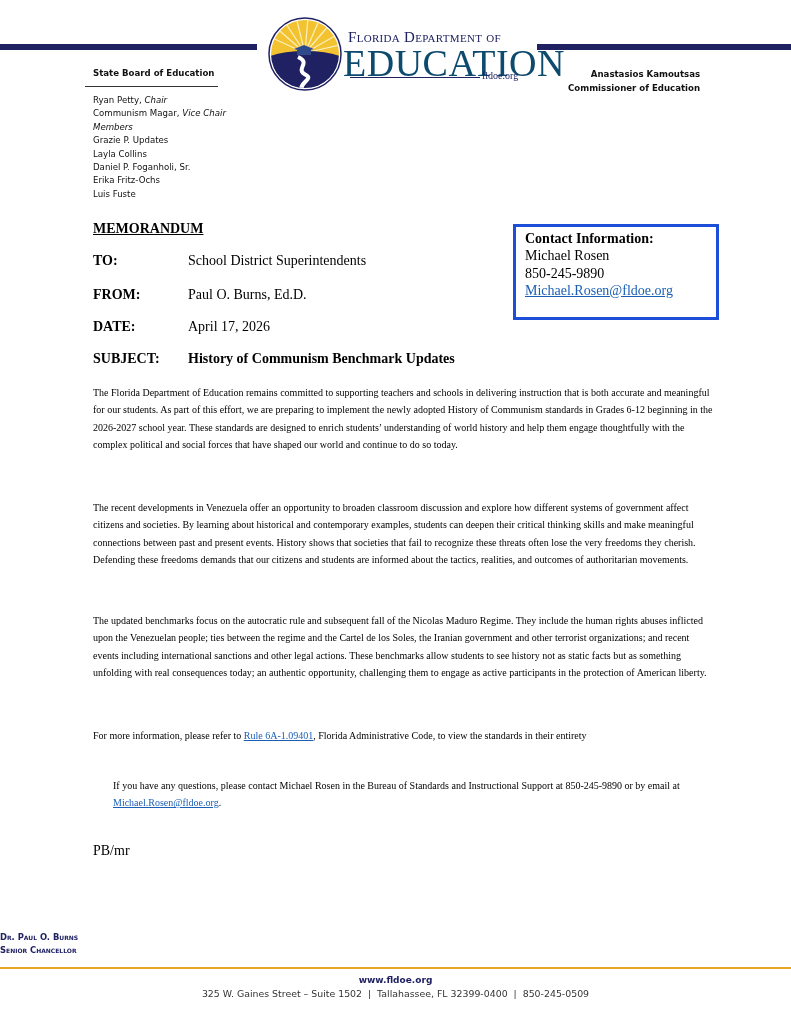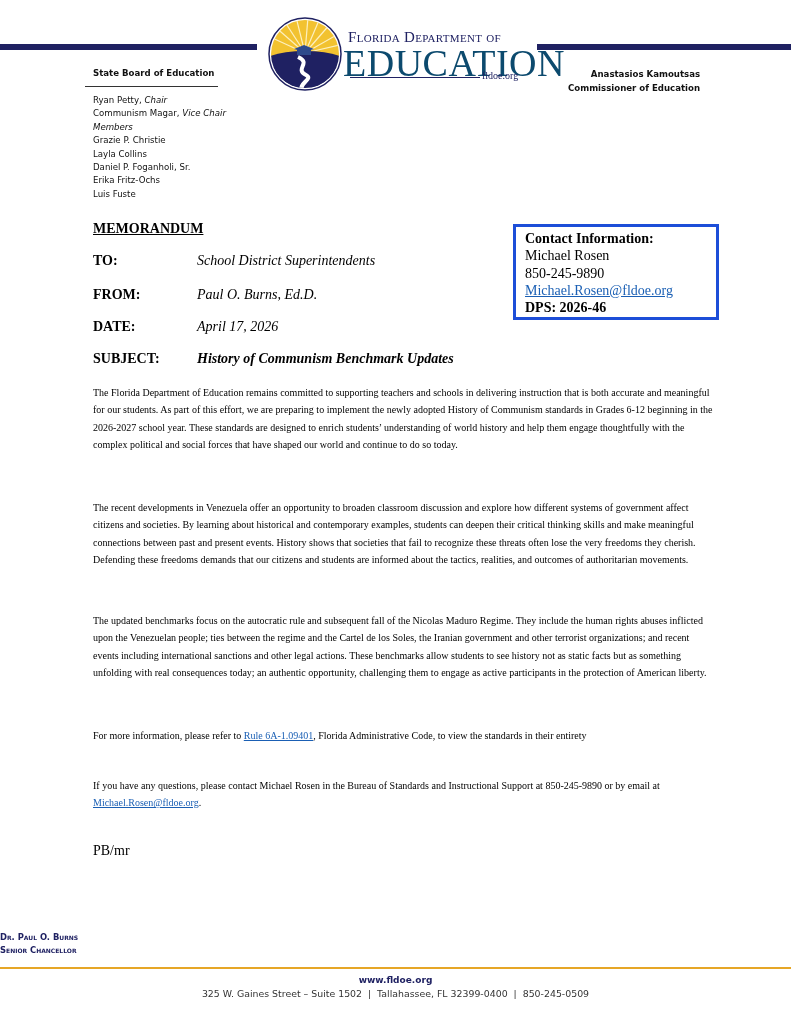--- a/index.html
+++ b/index.html
@@ -26,21 +26,21 @@
   .board-list div { white-space: nowrap; }
   .board-list i { font-style: italic; }
 
   
   .commish { position: absolute; left: 568px; top: 67px; font-family: "DejaVu Sans", sans-serif; font-size: 8.6px; line-height: 14px; font-weight: bold; color: #111; text-align: right; }
 
   
   .memo-title { position: absolute; left: 93px; top: 221px; font-size: 14px; font-weight: bold; text-decoration: underline; }
   .memo-row { position: absolute; left: 93px; font-size: 14px; white-space: nowrap; }
   .memo-row .label { position: absolute; left: 0; font-weight: bold; text-align: center; }
-  .memo-row .val { position: absolute; left: 104px; font-style: italic; }
+  .memo-row .val { position: absolute; left: 95px; }
   .memo-row .val.bold { font-weight: bold; }
 
   
   .contact { position: absolute; left: 513px; top: 224px; width: 206px; height: 96px; border: 3px solid #1d4ed8; box-sizing: border-box; padding: 3px 0 0 9px; font-size: 14px; line-height: 17.3px; }
   .contact .b { font-weight: bold; }
   a, .link { color: #1a5fb4; text-decoration: underline; }
 
   
   .para { position: absolute; left: 93px; width: 620px; font-size: 10px; line-height: 17.3px; }
 
@@ -93,21 +93,21 @@
 </div>
 
 <div class="board">
   <div class="board-title">State Board of Education</div>
 </div>
 <div class="board-rule"></div>
 <div class="board-list">
   <div><span>Ryan Petty, </span><i>Chair</i></div>
   <div><span>Communism Magar, </span><i>Vice Chair</i></div>
   <div><span></span><i>Members</i></div>
-  <div>Grazie P. Christie</div>
+  <div>Grazie P. Updates</div>
   <div>Layla Collins</div>
   <div>Daniel P. Foganholi, Sr.</div>
   <div>Erika Fritz-Ochs</div>
   <div>Luis Fuste</div>
 </div>
 
 <div class="commish">
   <div>Anastasios Kamoutsas</div>
   <div>Commissioner of Education</div>
 </div>
@@ -129,28 +129,27 @@
 <div class="memo-row" style="top:351px;">
   <span class="label">SUBJECT:</span>
   <span class="val bold">History of Communism Benchmark Updates</span>
 </div>
 
 <div class="contact">
   <div class="b">Contact Information:</div>
   <div>Michael Rosen</div>
   <div>850-245-9890</div>
   <div><span class="link">Michael.Rosen@fldoe.org</span></div>
-  <div class="b">DPS: 2026-46</div>
 </div>
 
 <div class="para" style="top:384px;">The Florida Department of Education remains committed to supporting teachers and schools in delivering instruction that is both accurate and meaningful for our students. As part of this effort, we are preparing to implement the newly adopted History of Communism standards in Grades 6-12 beginning in the 2026-2027 school year. These standards are designed to enrich students’ understanding of world history and help them engage thoughtfully with the complex political and social forces that have shaped our world and continue to do so today.</div>
 <div class="para" style="top:499px;">The recent developments in Venezuela offer an opportunity to broaden classroom discussion and explore how different systems of government affect citizens and societies. By learning about historical and contemporary examples, students can deepen their critical thinking skills and make meaningful connections between past and present events. History shows that societies that fail to recognize these threats often lose the very freedoms they cherish. Defending these freedoms demands that our citizens and students are informed about the tactics, realities, and outcomes of authoritarian movements.</div>
 <div class="para" style="top:612px;">The updated benchmarks focus on the autocratic rule and subsequent fall of the Nicolas Maduro Regime. They include the human rights abuses inflicted upon the Venezuelan people; ties between the regime and the Cartel de los Soles, the Iranian government and other terrorist organizations; and recent events including international sanctions and other legal actions. These benchmarks allow students to see history not as static facts but as something unfolding with real consequences today; an authentic opportunity, challenging them to engage as active participants in the protection of American liberty.</div>
 <div class="para" style="top:727px;"><span>For more information, please refer to </span><span class="link">Rule 6A-1.09401</span><span>, Florida Administrative Code, to view the standards in their entirety</span></div>
-<div class="para" style="top:777px;"><span>If you have any questions, please contact Michael Rosen in the Bureau of Standards and Instructional Support at 850-245-9890 or by email at </span><span class="link">Michael.Rosen@fldoe.org</span><span>.</span></div>
+<div class="para" style="top:777px;margin-left:20px;"><span>If you have any questions, please contact Michael Rosen in the Bureau of Standards and Instructional Support at 850-245-9890 or by email at </span><span class="link">Michael.Rosen@fldoe.org</span><span>.</span></div>
 
 <div class="initials">PB/mr</div>
 
 <div class="sig" style="top:931px;">Dr. Paul O. Burns</div>
 <div class="sig" style="top:944px;">Senior Chancellor</div>
 <div class="gold-rule"></div>
 <div class="foot-url">www.fldoe.org</div>
 <div class="foot-addr" style="white-space: pre;">325 W. Gaines Street – Suite 1502  |  Tallahassee, FL 32399-0400  |  850-245-0509</div>
 
 </body></html>

